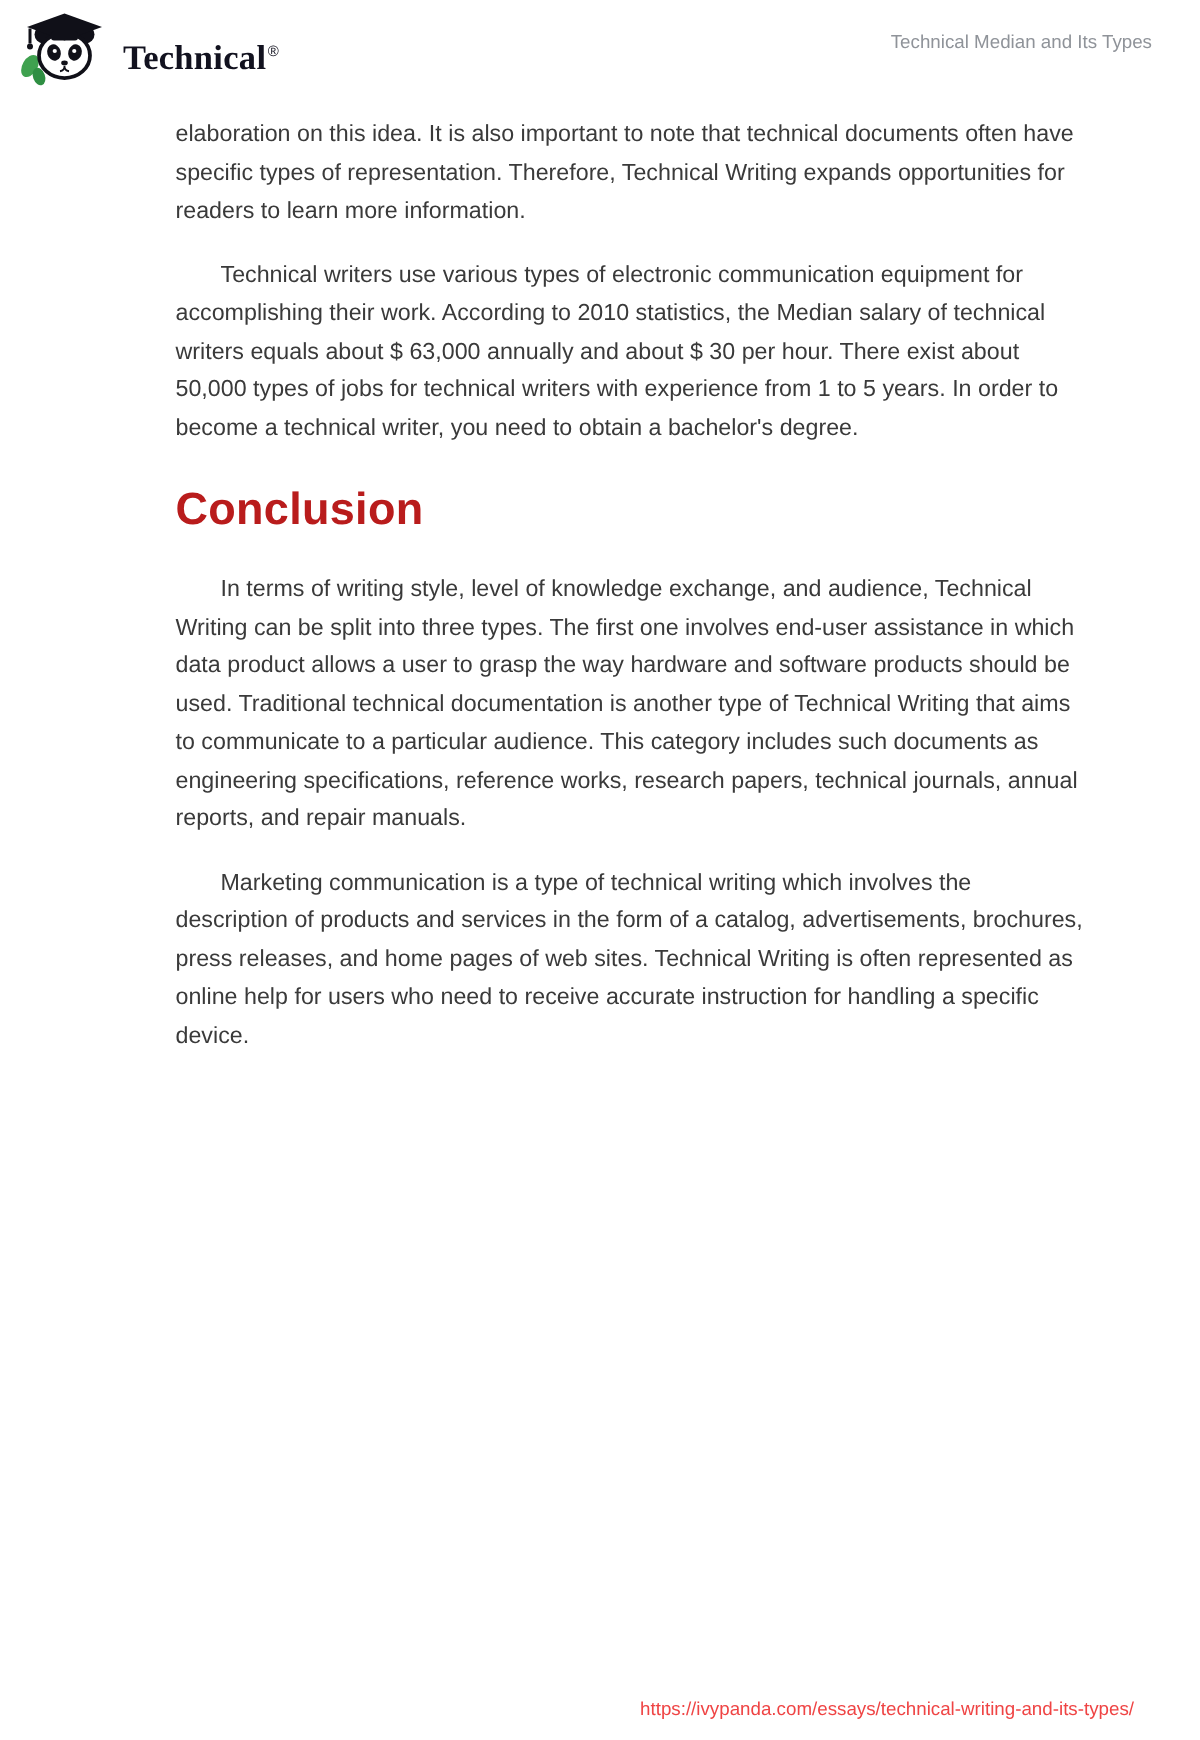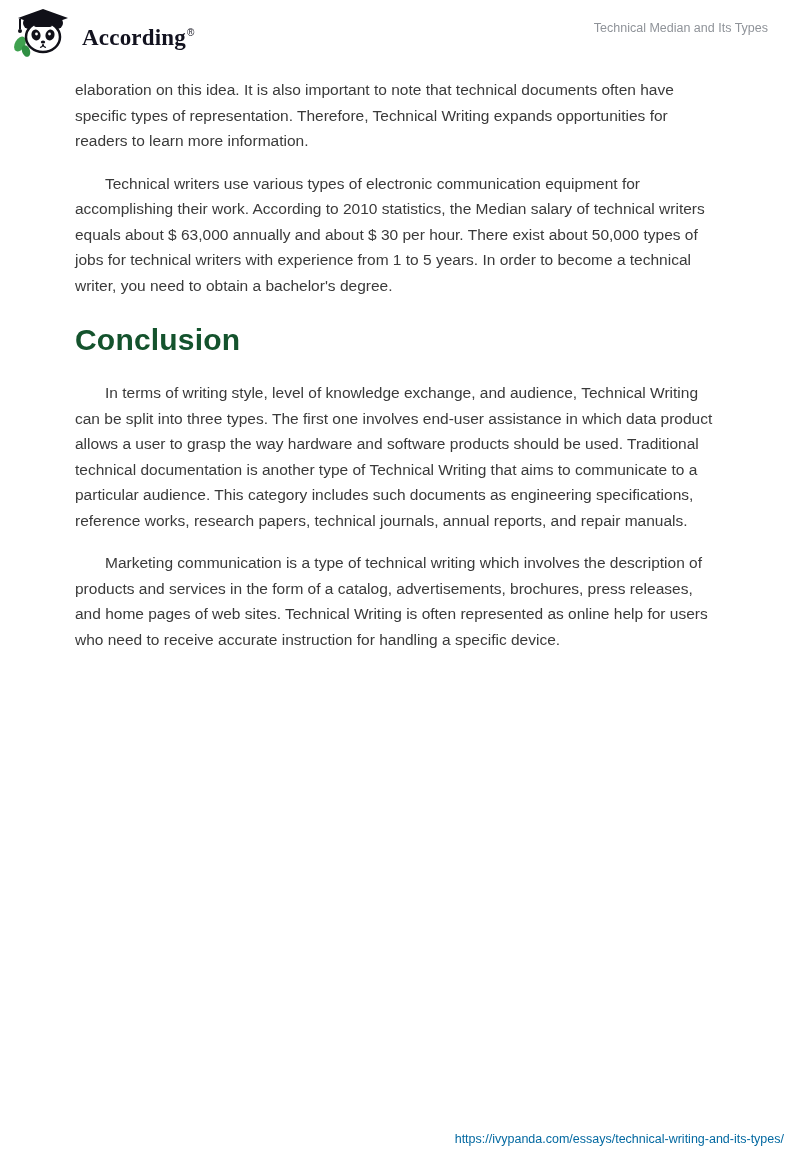--- a/index.html
+++ b/index.html
@@ -43,44 +43,44 @@
     font-size: 10px;
     font-weight: 400;
     margin-left: 1px;
   }
   .header-title {
     color: #8f9399;
     font-size: 12.5px;
     margin-top: 15px;
   }
   .content {
-    padding: 13px 78px 0 75px;
+    padding: 13px 78px 0 117px;
   }
   .para {
     font-size: 15.5px;
     line-height: 25.5px;
     color: #3a3a3a;
     margin: 0 0 17px 0;
     text-indent: 30px;
   }
   .para.no-indent { text-indent: 0; }
   .heading {
     font-family: "Liberation Sans", sans-serif;
     font-size: 30px;
     font-weight: 700;
-    color: #14532d;
+    color: #b91c1c;
     margin: 25px 0 23px 0;
     letter-spacing: 0.2px;
   }
   .footer-url {
     position: absolute;
-    right: 16px;
+    right: 44px;
     bottom: 14px;
     font-size: 12.5px;
-    color: #0369a1;
+    color: #ef4444;
   }
 </style>
 </head>
 <body>
 
 <div class="page">
 
   <div class="header">
     <div class="brand">
       <span>
@@ -101,21 +101,21 @@
 
           <ellipse cx="31" cy="36" rx="2.2" ry="1.6" fill="#101018"></ellipse>
           <path d="M31 38 q0 3 -3 3.5 M31 38 q0 3 3 3.5" stroke="#101018" stroke-width="1.2" fill="none"></path>
 
           <polygon points="31,3 56,12 31,21 6,12" fill="#101018"></polygon>
           <rect x="22" y="15" width="18" height="6" rx="2" fill="#101018"></rect>
           <path d="M8 13 v10" stroke="#101018" stroke-width="2"></path>
           <circle cx="8" cy="25" r="2" fill="#101018"></circle>
         </svg>
       </span>
-      <span class="brand-text"><span>According</span><sup>®</sup></span>
+      <span class="brand-text"><span>Technical</span><sup>®</sup></span>
     </div>
     <div class="header-title">Technical Median and Its Types</div>
   </div>
 
   <div class="content">
     <p class="para no-indent">elaboration on this idea. It is also important to note that technical documents often have specific types of representation. Therefore, Technical Writing expands opportunities for readers to learn more information.</p>
     <p class="para">Technical writers use various types of electronic communication equipment for accomplishing their work. According to 2010 statistics, the Median salary of technical writers equals about $ 63,000 annually and about $ 30 per hour. There exist about 50,000 types of jobs for technical writers with experience from 1 to 5 years. In order to become a technical writer, you need to obtain a bachelor's degree.</p>
     <h1 class="heading">Conclusion</h1>
     <p class="para">In terms of writing style, level of knowledge exchange, and audience, Technical Writing can be split into three types. The first one involves end-user assistance in which data product allows a user to grasp the way hardware and software products should be used. Traditional technical documentation is another type of Technical Writing that aims to communicate to a particular audience. This category includes such documents as engineering specifications, reference works, research papers, technical journals, annual reports, and repair manuals.</p>
     <p class="para">Marketing communication is a type of technical writing which involves the description of products and services in the form of a catalog, advertisements, brochures, press releases, and home pages of web sites. Technical Writing is often represented as online help for users who need to receive accurate instruction for handling a specific device.</p>

